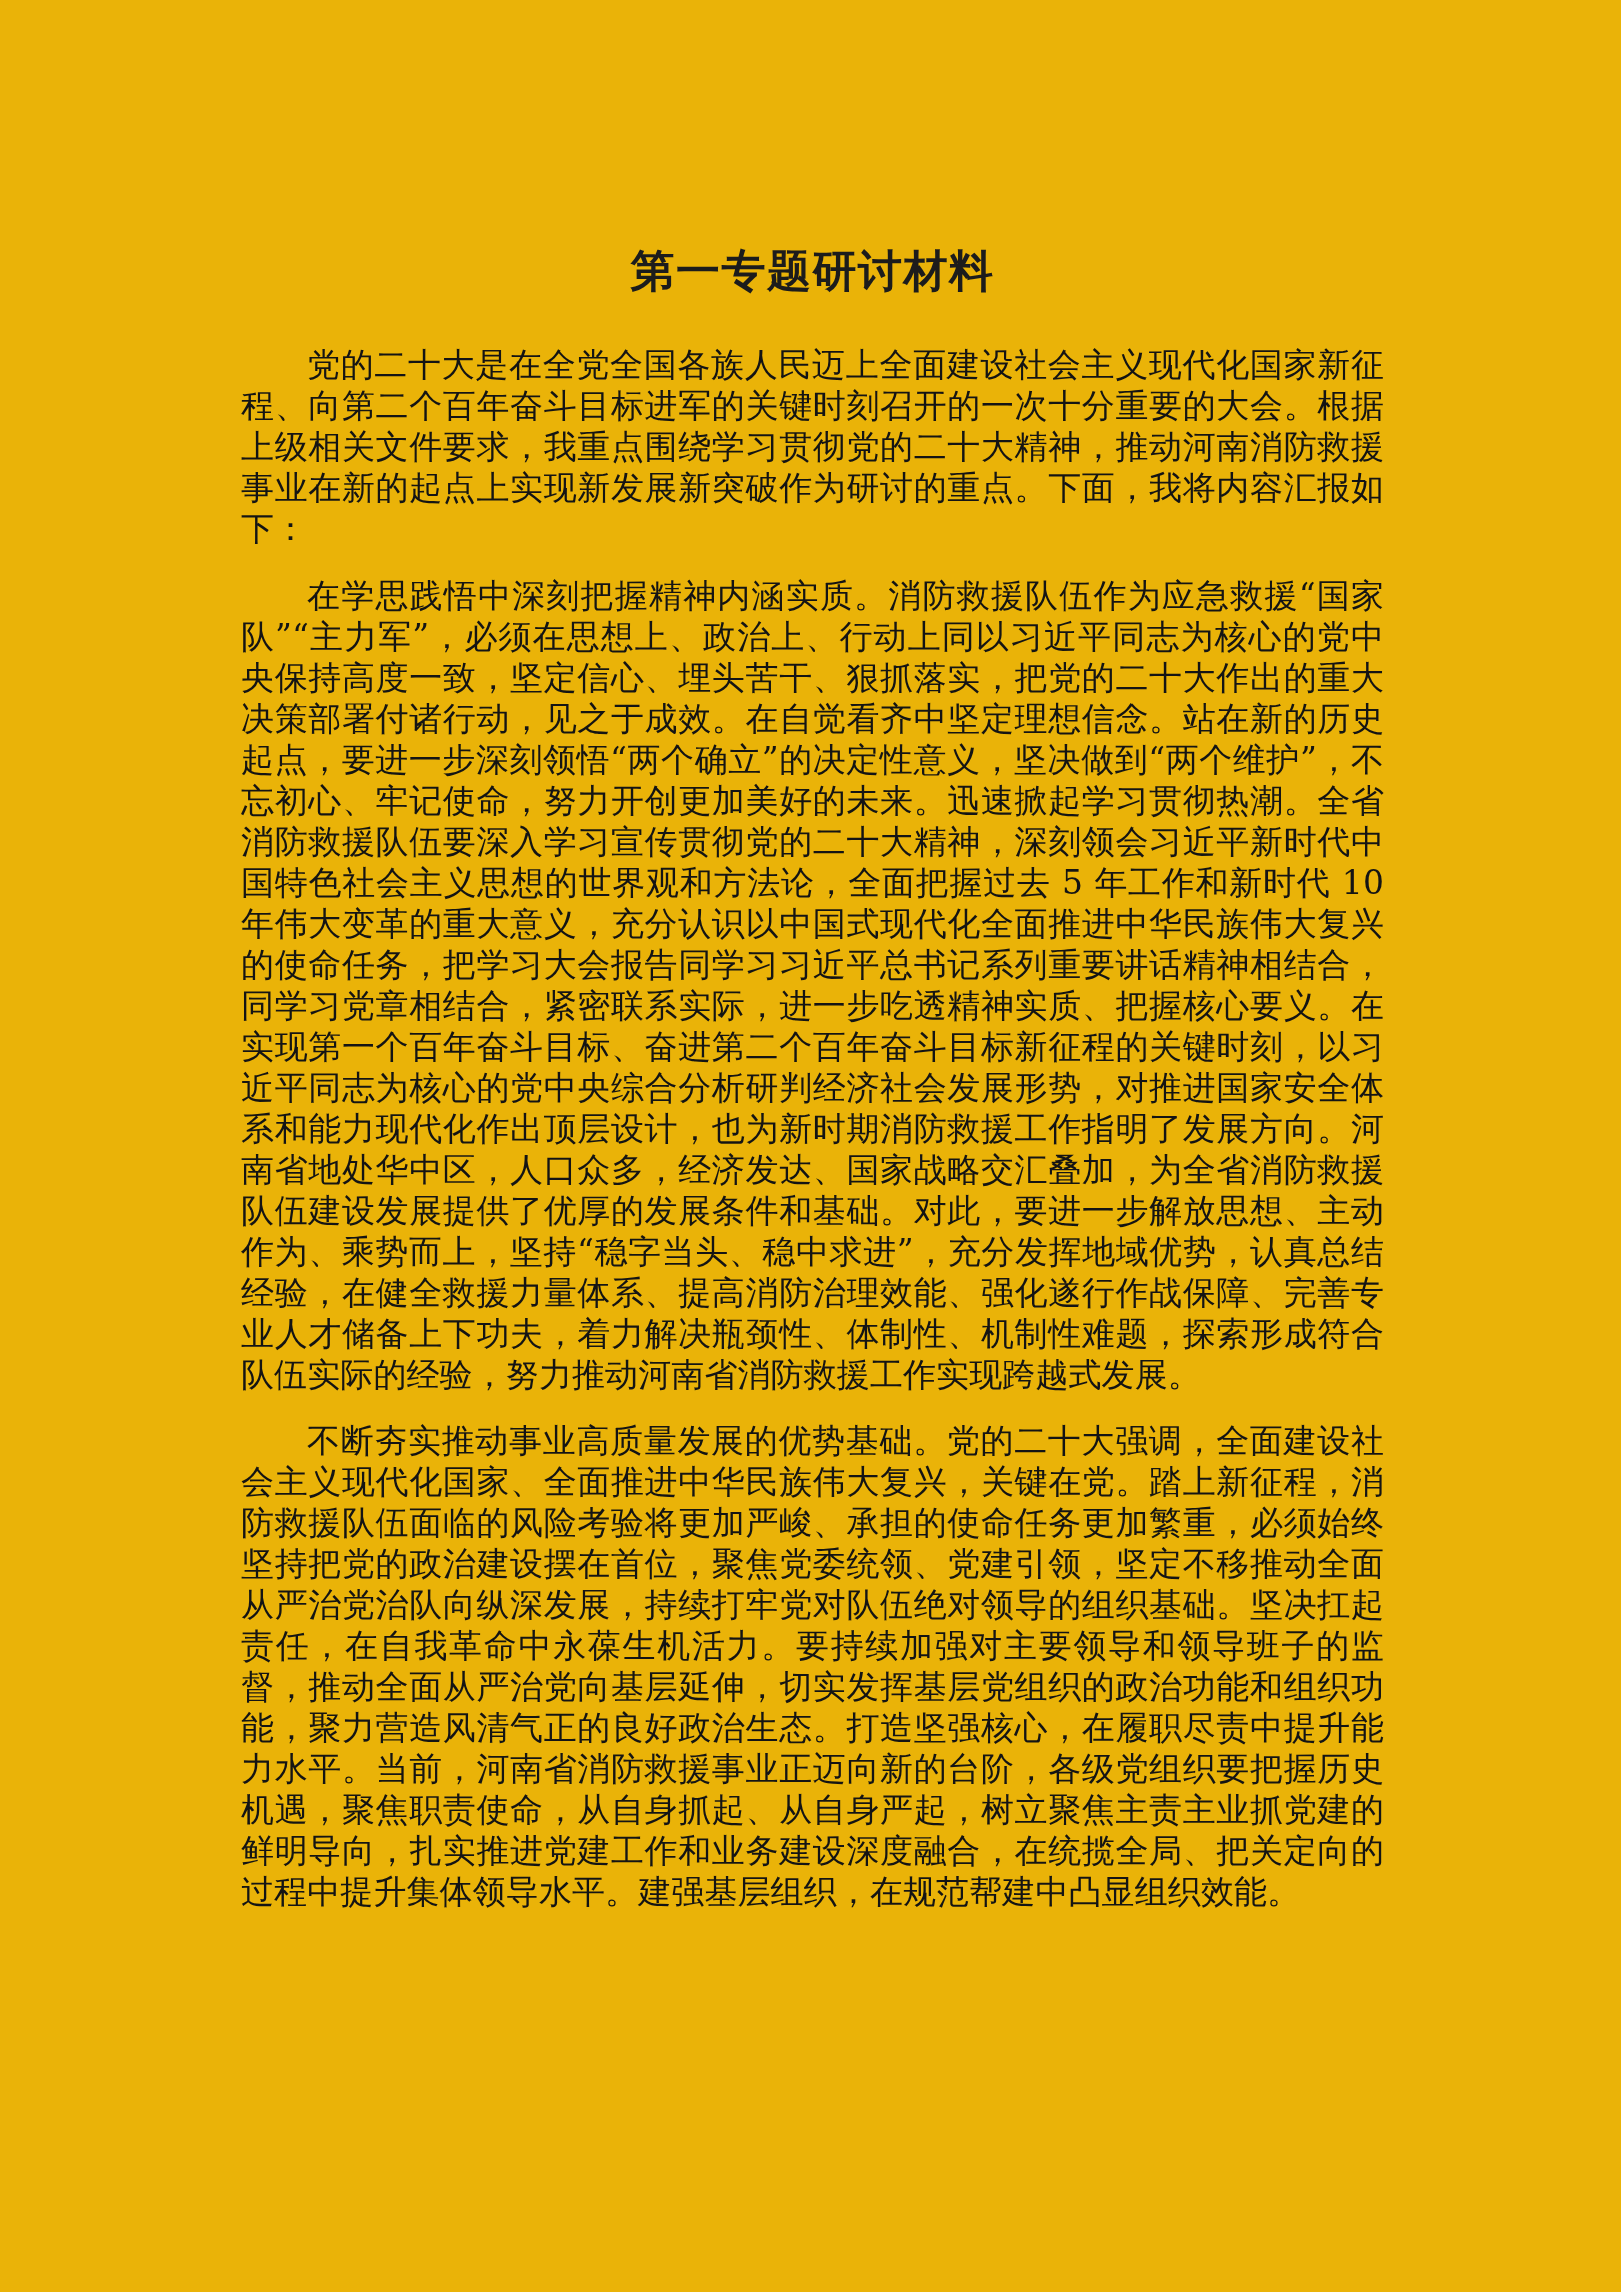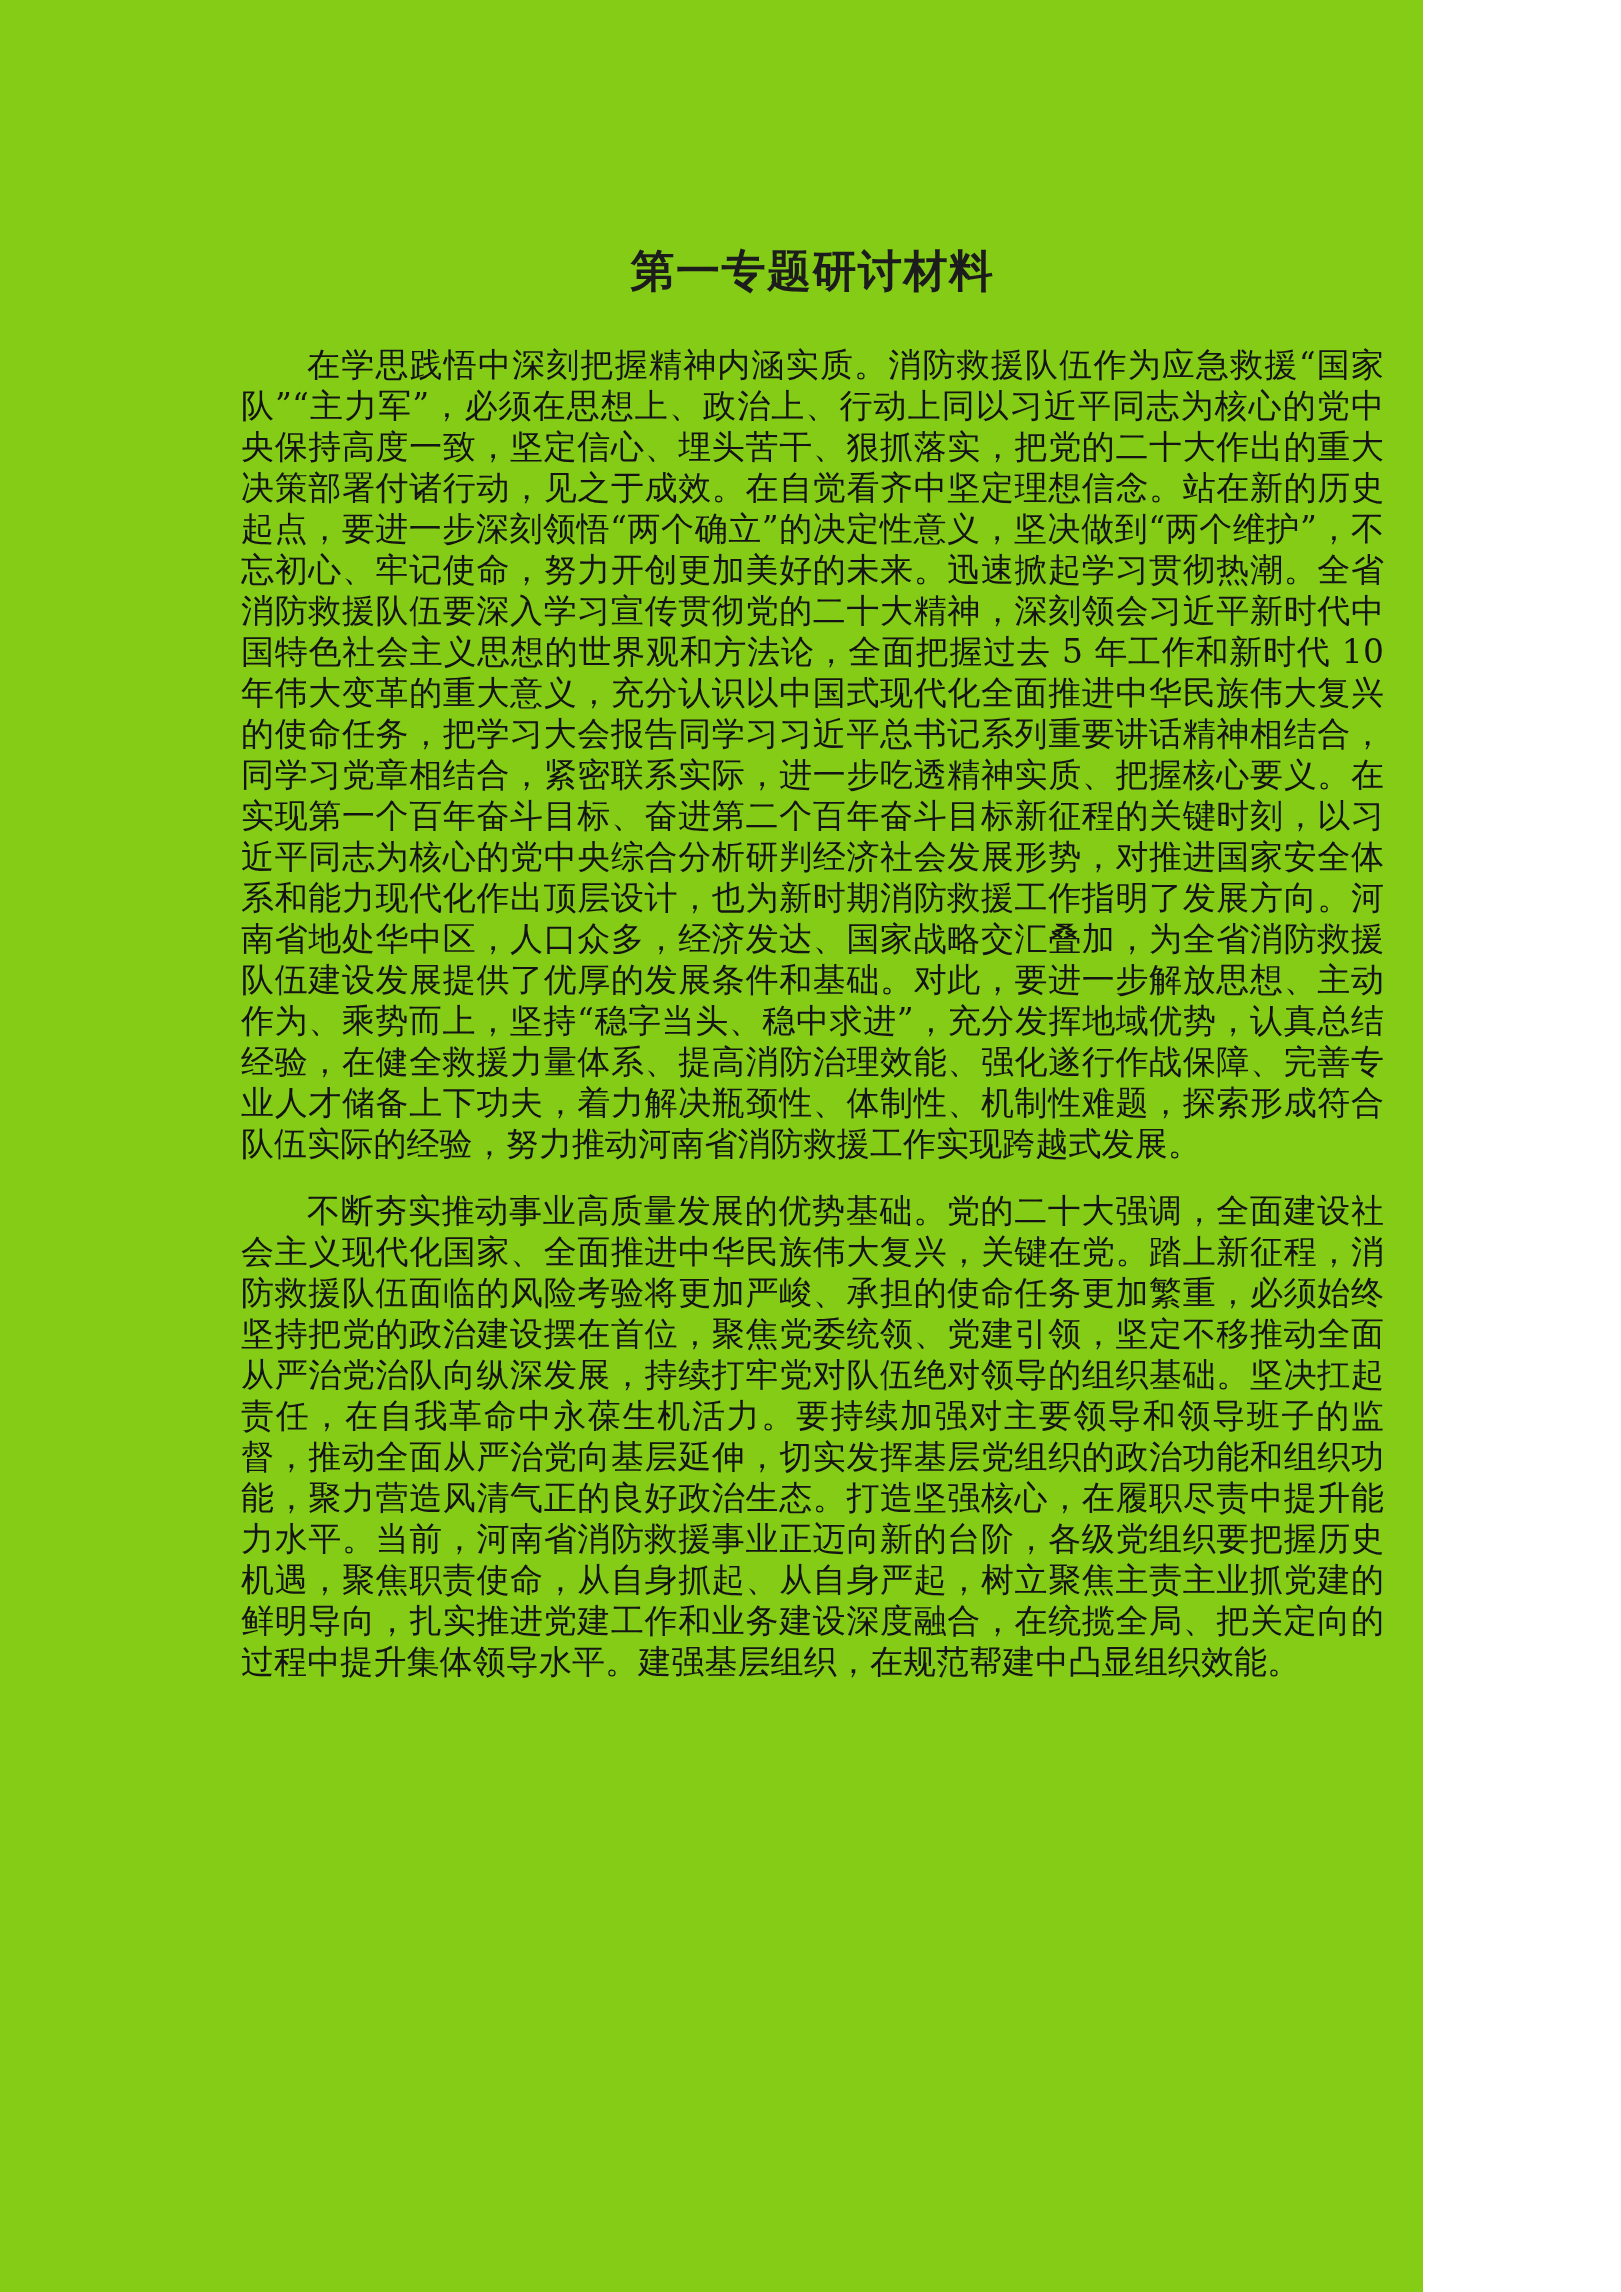--- a/index.html
+++ b/index.html
@@ -10,23 +10,23 @@
   body {
     width: 1621px;
     height: 2293px;
     font-family: "DejaVu Serif", "Liberation Serif", serif;
     color: #000000;
     -webkit-font-smoothing: antialiased;
   }
 
   .page {
     position: relative;
-    width: 1423px;
+    width: 1621px;
     height: 2293px;
-    background: #84cc16;
+    background: #eab308;
     box-sizing: border-box;
     overflow: hidden;
   }
 
   .content {
     position: absolute;
     left: 241px;
     top: 0;
     width: 1143px;
   }
@@ -84,20 +84,21 @@
 <body>
 
 <div class="page">
   <div class="content">
 
     <h1 class="doc-title">第一专题研讨材料</h1>
 
 
     <div class="body-block">
 
+      <p class="para">党的二十大是在全党全国各族人民迈上全面建设社会主义现代化国家新征程、向第二个百年奋斗目标进军的关键时刻召开的一次十分重要的大会。根据上级相关文件要求，我重点围绕学习贯彻党的二十大精神，推动河南消防救援事业在新的起点上实现新发展新突破作为研讨的重点。下面，我将内容汇报如下：</p>
 
       <p class="para">在学思践悟中深刻把握精神内涵实质。消防救援队伍作为应急救援“国家队”“主力军”，必须在思想上、政治上、行动上同以习近平同志为核心的党中央保持高度一致，坚定信心、埋头苦干、狠抓落实，把党的二十大作出的重大决策部署付诸行动，见之于成效。在自觉看齐中坚定理想信念。站在新的历史起点，要进一步深刻领悟“两个确立”的决定性意义，坚决做到“两个维护”，不忘初心、牢记使命，努力开创更加美好的未来。迅速掀起学习贯彻热潮。全省消防救援队伍要深入学习宣传贯彻党的二十大精神，深刻领会习近平新时代中国特色社会主义思想的世界观和方法论，全面把握过去 5 年工作和新时代 10 年伟大变革的重大意义，充分认识以中国式现代化全面推进中华民族伟大复兴的使命任务，把学习大会报告同学习习近平总书记系列重要讲话精神相结合，同学习党章相结合，紧密联系实际，进一步吃透精神实质、把握核心要义。在实现第一个百年奋斗目标、奋进第二个百年奋斗目标新征程的关键时刻，以习近平同志为核心的党中央综合分析研判经济社会发展形势，对推进国家安全体系和能力现代化作出顶层设计，也为新时期消防救援工作指明了发展方向。河南省地处华中区，人口众多，经济发达、国家战略交汇叠加，为全省消防救援队伍建设发展提供了优厚的发展条件和基础。对此，要进一步解放思想、主动作为、乘势而上，坚持“稳字当头、稳中求进”，充分发挥地域优势，认真总结经验，在健全救援力量体系、提高消防治理效能、强化遂行作战保障、完善专业人才储备上下功夫，着力解决瓶颈性、体制性、机制性难题，探索形成符合队伍实际的经验，努力推动河南省消防救援工作实现跨越式发展。</p>
 
       <p class="para">不断夯实推动事业高质量发展的优势基础。党的二十大强调，全面建设社会主义现代化国家、全面推进中华民族伟大复兴，关键在党。踏上新征程，消防救援队伍面临的风险考验将更加严峻、承担的使命任务更加繁重，必须始终坚持把党的政治建设摆在首位，聚焦党委统领、党建引领，坚定不移推动全面从严治党治队向纵深发展，持续打牢党对队伍绝对领导的组织基础。坚决扛起责任，在自我革命中永葆生机活力。要持续加强对主要领导和领导班子的监督，推动全面从严治党向基层延伸，切实发挥基层党组织的政治功能和组织功能，聚力营造风清气正的良好政治生态。打造坚强核心，在履职尽责中提升能力水平。当前，河南省消防救援事业正迈向新的台阶，各级党组织要把握历史机遇，聚焦职责使命，从自身抓起、从自身严起，树立聚焦主责主业抓党建的鲜明导向，扎实推进党建工作和业务建设深度融合，在统揽全局、把关定向的过程中提升集体领导水平。建强基层组织，在规范帮建中凸显组织效能。</p>
 
     </div>
   </div>
 </div>
 
 

